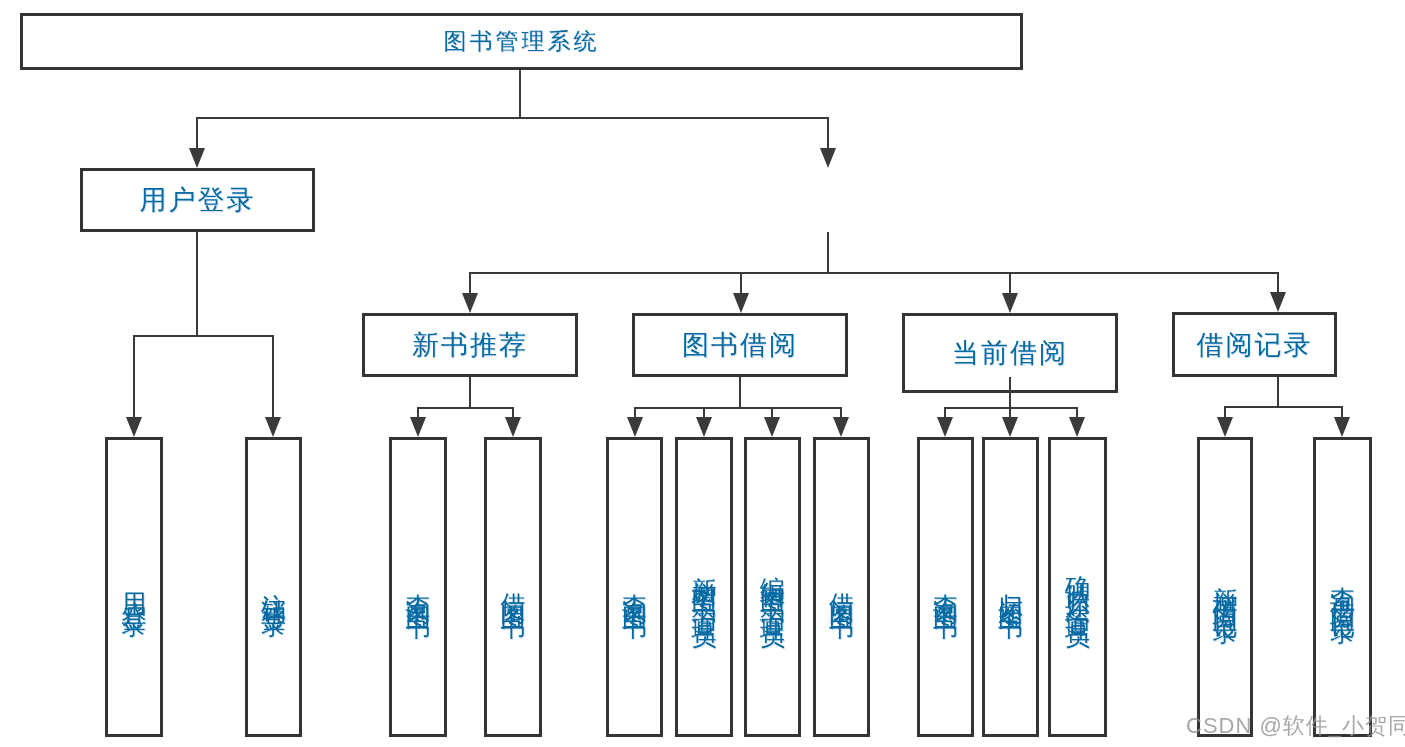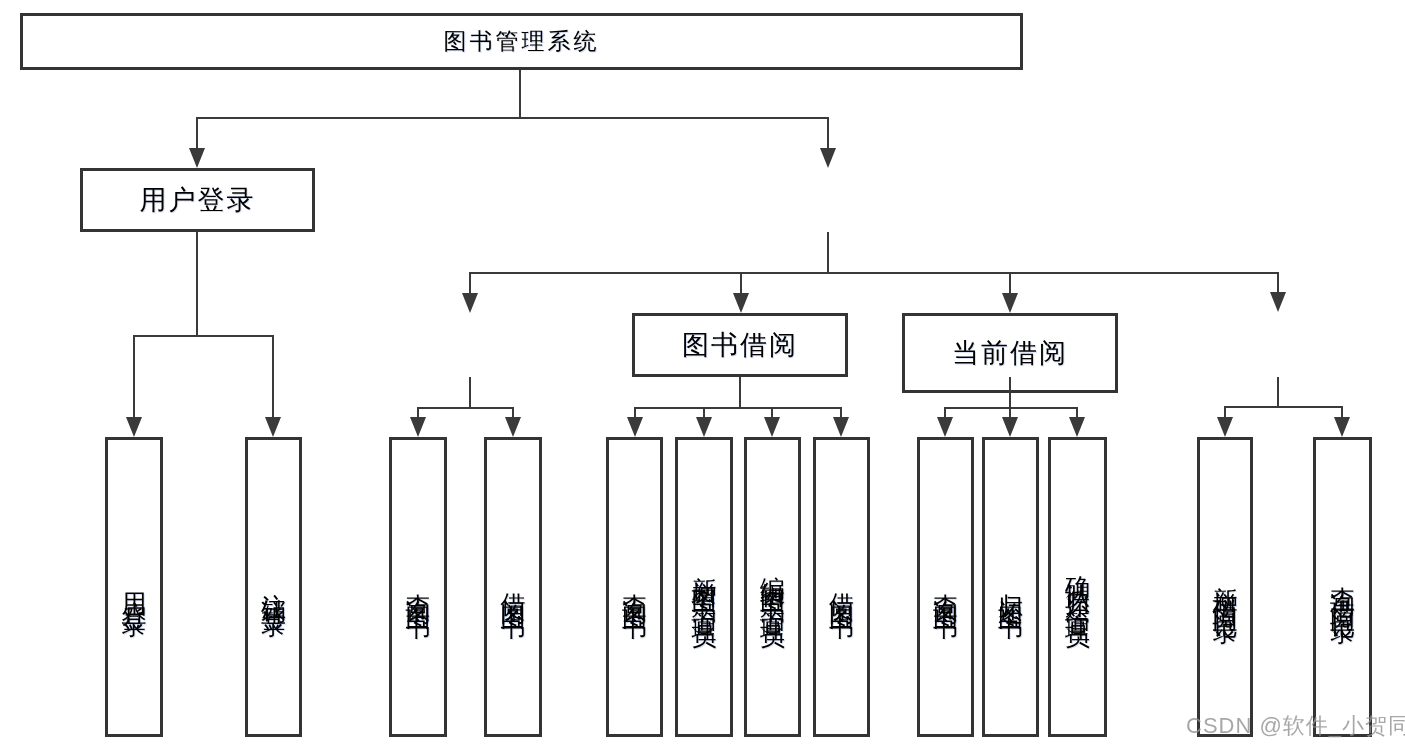--- a/index.html
+++ b/index.html
@@ -8,21 +8,21 @@
     width:1405px;height:747px;
     background:#ffffff;
     font-family:"Liberation Sans",sans-serif;
     overflow:hidden;
   }
   .box{
     position:absolute;
     box-sizing:border-box;
     background:#ffffff;
     border:3px solid #343434;
-    color:#000000;
+    color:#0369a1;
     display:flex;
     align-items:center;
     justify-content:center;
     text-shadow:1px 1px 0 rgba(125,155,225,0.30);
     white-space:nowrap;
   }
   .hbox{font-size:27px;letter-spacing:2px;}
   .rootbox{font-size:23px;letter-spacing:3px;}
   .vbox{
     writing-mode:vertical-rl;
@@ -76,22 +76,24 @@
   <div class="line" style="left:469px;top:272px;width:810px;height:2px;"></div>
   <div class="line" style="left:469px;top:272px;width:2px;height:21px;"></div>
   <div class="arr" style="left:462px;top:293px;"></div>
   <div class="line" style="left:740px;top:272px;width:2px;height:21px;"></div>
   <div class="arr" style="left:733px;top:293px;"></div>
   <div class="line" style="left:1009px;top:272px;width:2px;height:21px;"></div>
   <div class="arr" style="left:1002px;top:293px;"></div>
   <div class="line" style="left:1277px;top:272px;width:2px;height:21px;"></div>
   <div class="arr" style="left:1270px;top:292px;"></div>
 
+  <div class="box hbox" style="left:362px;top:313px;width:216px;height:64px;">新书推荐</div>
   <div class="box hbox" style="left:632px;top:313px;width:216px;height:64px;font-family:Liberation Serif, serif;">图书借阅</div>
   <div class="box hbox" style="left:902px;top:313px;width:216px;height:80px;">当前借阅</div>
+  <div class="box hbox" style="left:1172px;top:312px;width:165px;height:65px;">借阅记录</div>
 
   <div class="line" style="left:469px;top:377px;width:2px;height:31px;"></div>
   <div class="line" style="left:417px;top:407px;width:97px;height:2px;"></div>
   <div class="line" style="left:417px;top:407px;width:2px;height:11px;"></div>
   <div class="arr" style="left:410px;top:417px;"></div>
   <div class="line" style="left:512px;top:407px;width:2px;height:11px;"></div>
   <div class="arr" style="left:505px;top:417px;"></div>
 
   <div class="line" style="left:739px;top:377px;width:2px;height:31px;"></div>
   <div class="line" style="left:634px;top:407px;width:208px;height:2px;"></div>

